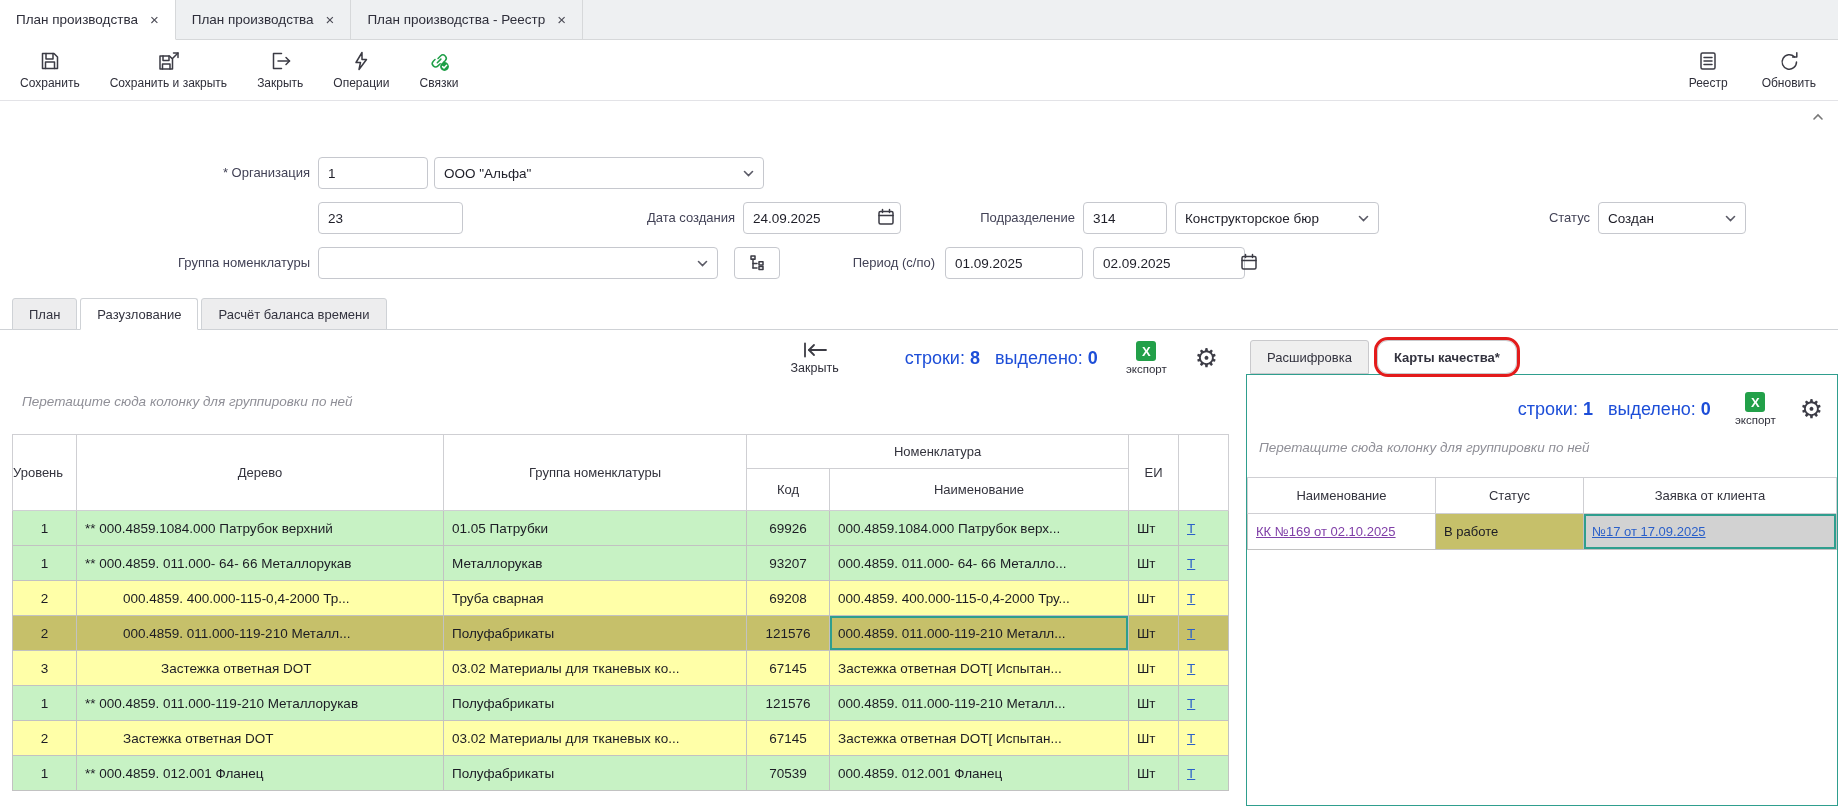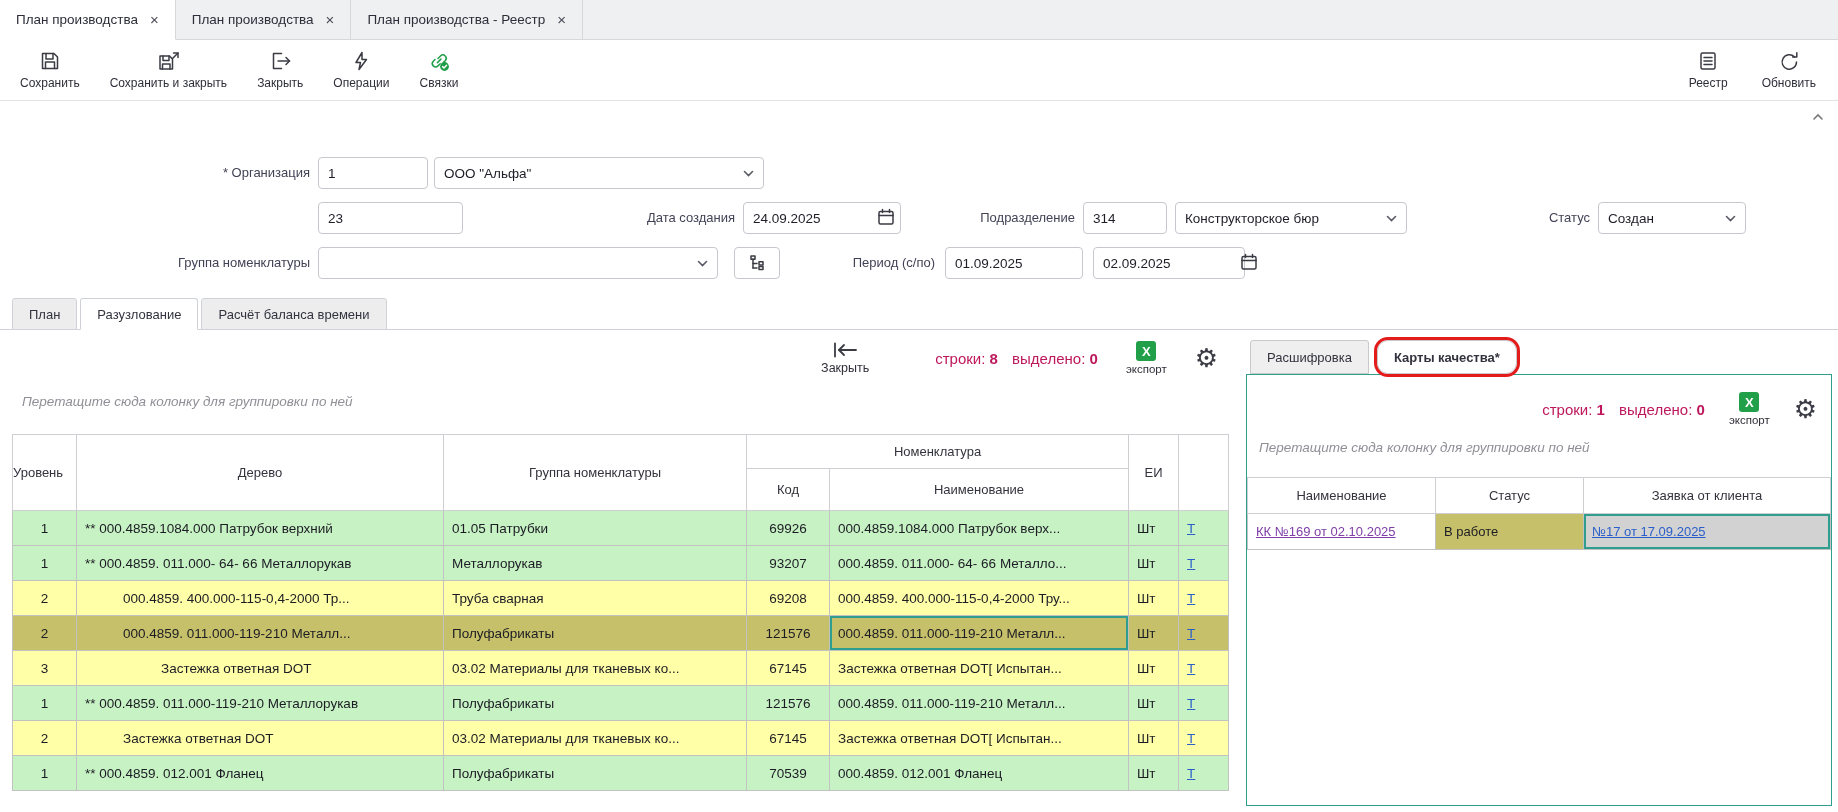--- a/index.html
+++ b/index.html
@@ -42,21 +42,21 @@
   .vtab.active { background:#fff; border-bottom:1px solid #fff; }
 
   
   .content { display:flex; height:482px; padding-left:12px; }
   .left-pane { width:1216px; flex:none; }
   .right-pane { flex:1; margin-left:18px; min-width:0; }
 
   
   .g-toolbar { display:flex; align-items:center; justify-content:flex-end; height:56px; padding-right:10px; }
   .g-close { display:flex; flex-direction:column; align-items:center; gap:2px; font-size:12.5px; color:#2f2f3a; margin-right:66px; cursor:pointer; }
-  .g-counts { font-size:15px; color:#be185d; white-space:nowrap; }
+  .g-counts { font-size:18px; color:#1d4ed8; white-space:nowrap; }
   .g-counts b { font-weight:bold; }
   .g-counts .sep { display:inline-block; width:10px; }
   .export { display:flex; flex-direction:column; align-items:center; gap:2px; margin:0 28px; cursor:pointer; }
   .xbox { width:20px; height:20px; background:#22a049; color:#fff; border-radius:3px; font-weight:bold; font-size:13px; display:flex; align-items:center; justify-content:center; }
   .xlabel { font-size:11.5px; color:#2f2f3a; }
   .gear { font-size:26px; color:#3c3c46; line-height:1; cursor:pointer; font-family:"DejaVu Sans",sans-serif; }
   .g-hint { height:30px; margin-bottom:18px; padding-left:10px; font-style:italic; color:#8f8f97; font-size:13.5px; display:flex; align-items:center; }
 
   
   table.grid { border-collapse:collapse; table-layout:fixed; width:1216px; }
@@ -76,21 +76,21 @@
   .c-unit { padding:0 6px; }
   .c-extra { padding:0 4px; }
   .tlink { color:#2a5fc9; text-decoration:underline; cursor:pointer; }
   .focus-cell { box-shadow:inset 0 0 0 2px #2f9e8e; }
 
   
   .rp-tabs { display:flex; align-items:flex-end; height:44px; padding:6px 0 0 4px; gap:8px; }
   .rp-tab { padding:9px 16px 8px; background:#efefef; border:1px solid #c9c9cc; border-radius:3px 3px 0 0; color:#33333f; cursor:pointer; }
   .rp-tab.active { background:#fff; font-weight:bold; position:relative; z-index:2; }
   .rp-tab.annotated { outline:3px solid #e31b1b; outline-offset:0px;border-radius:11px; }
-  .rp-box { border:1px solid #2f9e8e; background:#fff; height:432px; margin-right:6px; position:relative; overflow:hidden; }
+  .rp-box { border:1px solid #2f9e8e; background:#fff; height:432px; position:relative; overflow:hidden; }
   .rp-toolbar { display:flex; align-items:center; justify-content:flex-end; height:58px; padding:10px 14px 0 0; }
   .rp-toolbar .export { margin:0 24px; }
   .rp-hint { height:28px; margin:0 0 16px 0; padding-left:12px; font-style:italic; color:#8f8f97; font-size:13.5px; display:flex; align-items:center; }
   table.rgrid { border-collapse:collapse; table-layout:fixed; width:100%; }
   .rgrid th { border:1px solid #cfcfd3; background:#fff; height:36px; font-weight:normal; color:#33333d; font-size:13px; text-align:center; cursor:pointer; }
   .rgrid td { border:1px solid #c2c2c2; height:36px; font-size:13px; padding:0 8px; overflow:hidden; white-space:nowrap; cursor:default; position:relative; }
   .vlink { color:#8040a8; text-decoration:underline; cursor:pointer; }
   .blink { color:#2a5fc9; text-decoration:underline; cursor:pointer; }
   .st-cell { background:#c6c06a; color:#1c1c24; }
   .rq-cell { background:#d2d2d2; box-shadow:inset 0 0 0 2px #2f9e8e; }
@@ -233,21 +233,21 @@
             <rect x="2" y="3.5" width="14" height="12.5" rx="1.5"></rect>
             <path d="M2 7.5 h14"></path>
             <path d="M5.5 1.5 v3 M12.5 1.5 v3"></path>
           </g>
         </svg>
     </span>
   </div>
 
   <div class="fl" style="left:930px; width:145px; top:101px;">Подразделение</div>
   <input class="fi" style="left: 1083px; width: 84px; top: 101px;" value="314">
-  <div class="fsel" style="left:1175px; width:232px; top:101px;">
+  <div class="fsel" style="left:1175px; width:204px; top:101px;">
     <span class="ph">Конструкторское бюр</span>
     <span>
         <svg width="11" height="7" viewBox="0 0 11 7">
           <path d="M1.5 1.5 L5.5 5.5 L9.5 1.5" stroke="#5a5a66" stroke-width="1.6" fill="none" stroke-linecap="round"></path>
         </svg>
       </span>
   </div>
 
   <div class="fl" style="left:1480px; width:110px; top:101px;">Статус</div>
   <div class="fsel" style="left:1598px; width:148px; top:101px;">

